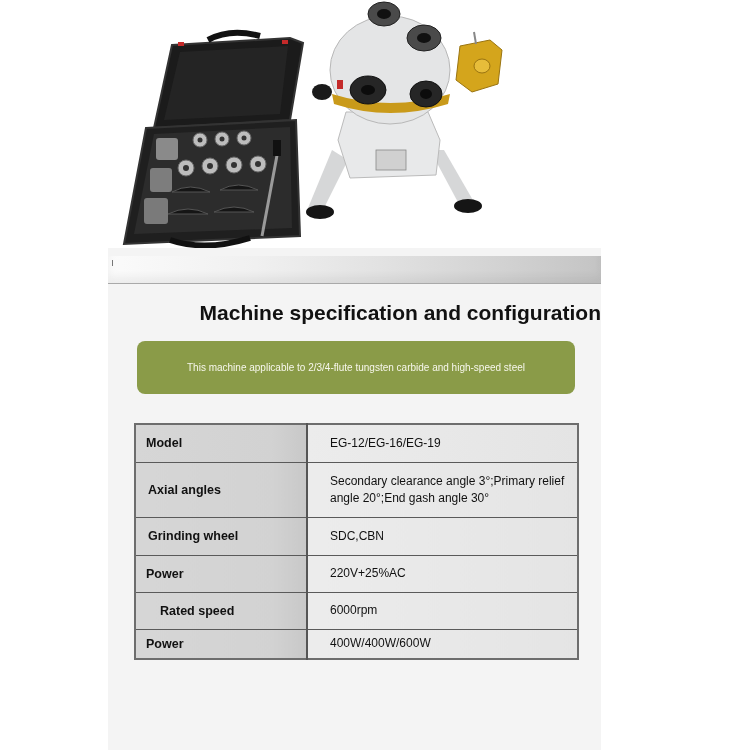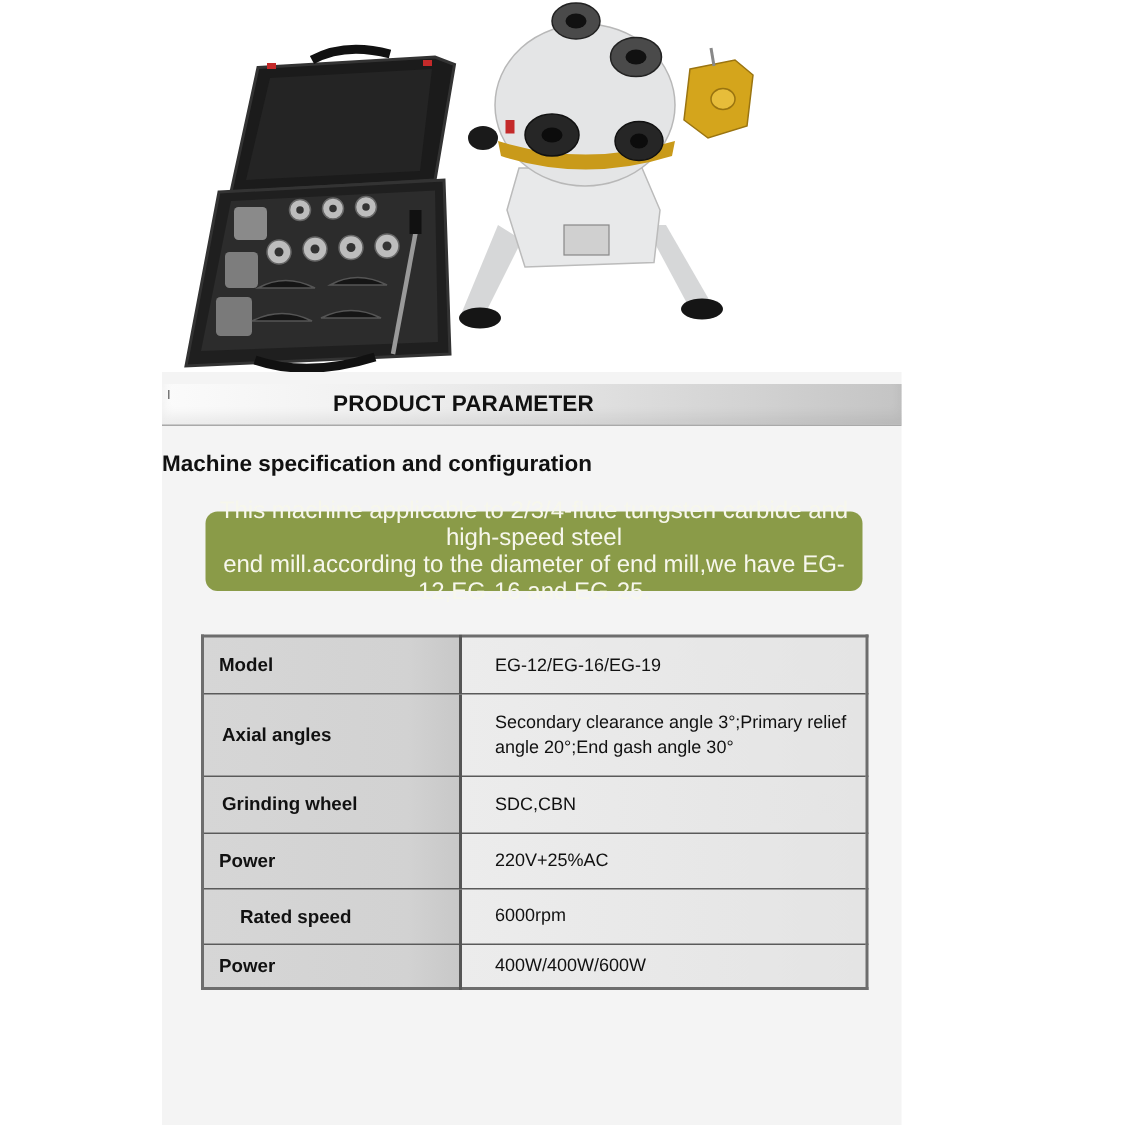--- a/index.html
+++ b/index.html
@@ -19,27 +19,27 @@
     background: linear-gradient(to right, #fbfbfb 0%, #f0f0f0 30%, #e2e2e2 55%, #d2d2d2 80%, #c4c4c4 100%);
     border-bottom: 1px solid #a9a9a9;
     box-shadow: inset 0 -6px 8px rgba(0,0,0,0.06);
   }
   .header-band .tick { position: absolute; left: 4px; top: 4px; width: 1px; height: 6px; background: #777; }
   .header-title {
     position: absolute; left: 114px; top: 5px; margin: 0;
     font-size: 15px; font-weight: bold; color: #111; letter-spacing: 0.1px;
   }
   .sub-title {
-    position: absolute; left: 108px; width: 493px; top: 301px; margin: 0; text-align: left;
-    font-size: 15px; font-weight: bold; color: #111;
+    position: absolute; left: 108px; width: 493px; top: 301px; margin: 0; text-align: right;
+    font-size: 21px; font-weight: bold; color: #111;
   }
   .callout {
     position: absolute; left: 137px; top: 341px; width: 438px; height: 53px;
     background: #8a9b48; border-radius: 8px; color: #f7f7ec;
-    font-size: 16px; line-height: 18px; text-align: center;
+    font-size: 10px; line-height: 18px; text-align: center;
     display: flex; flex-direction: column; justify-content: center;
   }
   .spec-table {
     position: absolute; left: 134px; top: 423px; width: 445px;
     border-collapse: collapse; border: 2px solid #6d6d6d;
   }
   .spec-table td { border: 1px solid #5a5a5a; padding: 0; font-size: 12px; color: #111; vertical-align: middle; }
   .spec-table td.label {
     width: 146px; background: linear-gradient(to right, #d6d6d6, #d2d2d2 80%, #c8c8c8);
     font-weight: bold; font-size: 12.5px; padding-left: 10px; border-right: 2px solid #555;
@@ -134,28 +134,26 @@
       <ellipse cx="372" cy="66" rx="8" ry="7" fill="#e7bd3a" stroke="#9a7410"></ellipse>
       <line x1="364" y1="32" x2="366" y2="44" stroke="#888" stroke-width="2"></line>
     </g>
   </svg>
 </div>
 
 <div class="panel"></div>
 
 <div class="header-band">
   <span class="tick"></span>
-  <h2 class="header-title">PRODUCT PARAMETER</h2>
 </div>
 
 <h3 class="sub-title">Machine specification and configuration</h3>
 
 <div class="callout">
   <span>This machine applicable to 2/3/4-flute tungsten carbide and high-speed steel</span>
-  <span>end mill.according to the diameter of end mill,we have EG-12,EG-16 and EG-25.</span>
 </div>
 
 <table class="spec-table">
   <tbody>
     <tr style="height:38px;">
       <td class="label">Model</td>
       <td class="value">EG-12/EG-16/EG-19</td>
     </tr>
     <tr style="height:55px;">
       <td class="label" style="padding-left:12px;margin-top:40px;">Axial angles</td>

